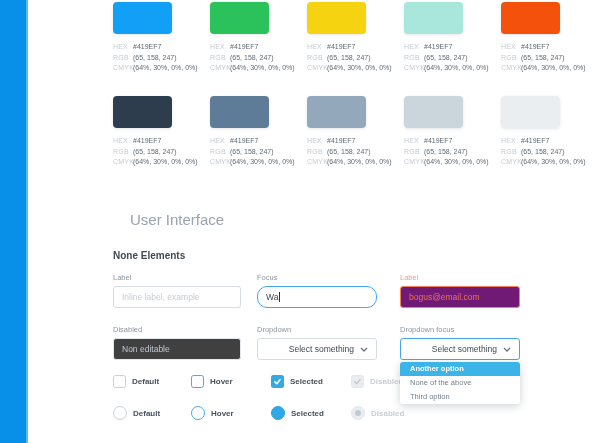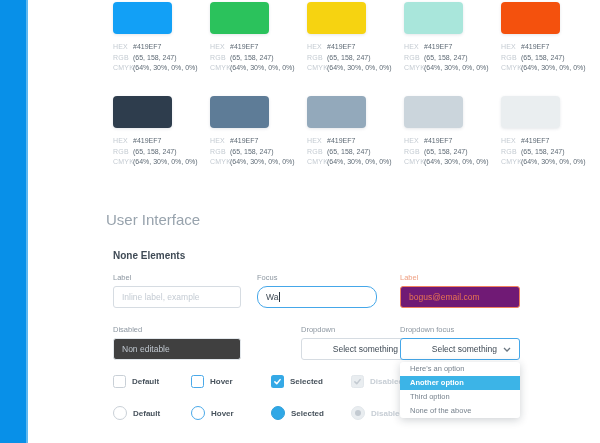--- a/index.html
+++ b/index.html
@@ -12,21 +12,21 @@
 
   
   .swatch-card { position:absolute; width:59px; }
   .swatch { width:59px; height:32px; border-radius:4px; box-shadow:0 1px 3px rgba(40,60,80,.12); }
   .meta { margin-top:8px; }
   .meta-row { height:10.5px; white-space:nowrap; font-size:7px; line-height:10.5px; }
   .meta-label { display:inline-block; width:20px; color:#C4CBD2; letter-spacing:.2px; }
   .meta-value { color:#5E6A75; }
 
   
-  .page-title { position:absolute; left:106px; top:211px; font-size:15px; font-weight:400; color:#98A3AD; }
+  .page-title { position:absolute; left:130px; top:211px; font-size:15px; font-weight:400; color:#98A3AD; }
   .section-title { position:absolute; left:113px; top:250px; font-size:10px; font-weight:700; color:#3F4A55; }
 
   
   .field { position:absolute; }
   .field-label { display:block; font-size:7.5px; color:#8D97A1; margin-bottom:4px; height:9px; line-height:9px; }
   .control { width:100%; height:22px; border:1px solid #D6DCE2; border-radius:3px; background:#fff;
              font-family:"Liberation Sans", sans-serif; font-size:8.5px; color:#3F4A55; padding:0 8px; outline:none; display:block; }
   input.control::placeholder { color:#C4CBD3; }
   .control.focus-state { border-color:#45A7E9; display:flex; align-items:center;border-radius:10px; }
   .caret { display:inline-block; width:1px; height:10px; background:#2A3540; margin-left:1px; }
@@ -164,42 +164,41 @@
   </div>
   <div class="field" style="left:400px; top:273px; width:120px;">
     <span class="field-label" style="color:#EFA184;">Label</span>
     <input class="control error-state" type="text" value="bogus@email.com" style="">
   </div>
 
   <div class="field" style="left:113px; top:325px; width:128px;">
     <span class="field-label">Disabled</span>
     <input class="control disabled-state" type="text" disabled="" placeholder="Non editable" style="">
   </div>
-  <div class="field" style="left:257px; top:325px; width:120px;margin-left:44px;">
+  <div class="field" style="left:257px; top:325px; width:120px;">
     <span class="field-label">Dropdown</span>
     <div class="control select">
       <span>Select something</span>
       <svg class="chevron" width="8" height="5" viewBox="0 0 8 5">
           <path d="M1 1l3 3 3-3" fill="none" stroke="#6B7680" stroke-width="1.3"></path>
         </svg>
     </div>
   </div>
   <div class="field" style="left:400px; top:325px; width:120px;">
     <span class="field-label">Dropdown focus</span>
     <div class="control select focus-state2">
       <span>Select something</span>
       <svg class="chevron" width="8" height="5" viewBox="0 0 8 5">
           <path d="M1 1l3 3 3-3" fill="none" stroke="#6B7680" stroke-width="1.3"></path>
         </svg>
     </div>
     <div class="menu">
-      <div class="menu-option">Here's an option</div>
       <div class="menu-option highlighted">Another option</div>
+      <div class="menu-option">None of the above</div>
       <div class="menu-option">Third option</div>
-      <div class="menu-option">None of the above</div>
     </div>
   </div>
 
   <div class="choice" style="left:113px; top:375px;">
     <span class="cb st-default"></span>
     <span class="choice-label">Default</span>
   </div>
   <div class="choice" style="left:191px; top:375px;">
     <span class="cb st-hover"></span>
     <span class="choice-label">Hover</span>

